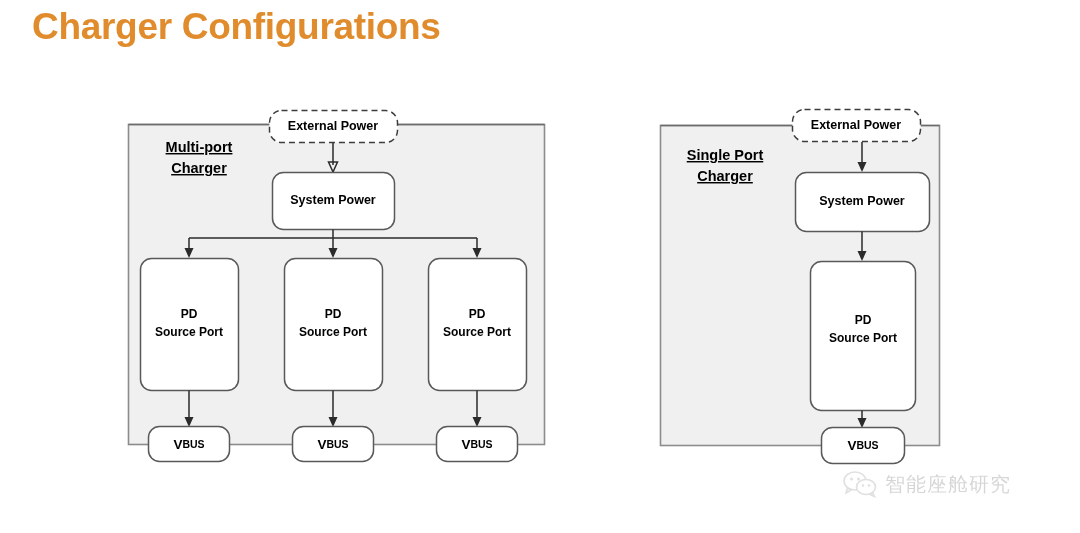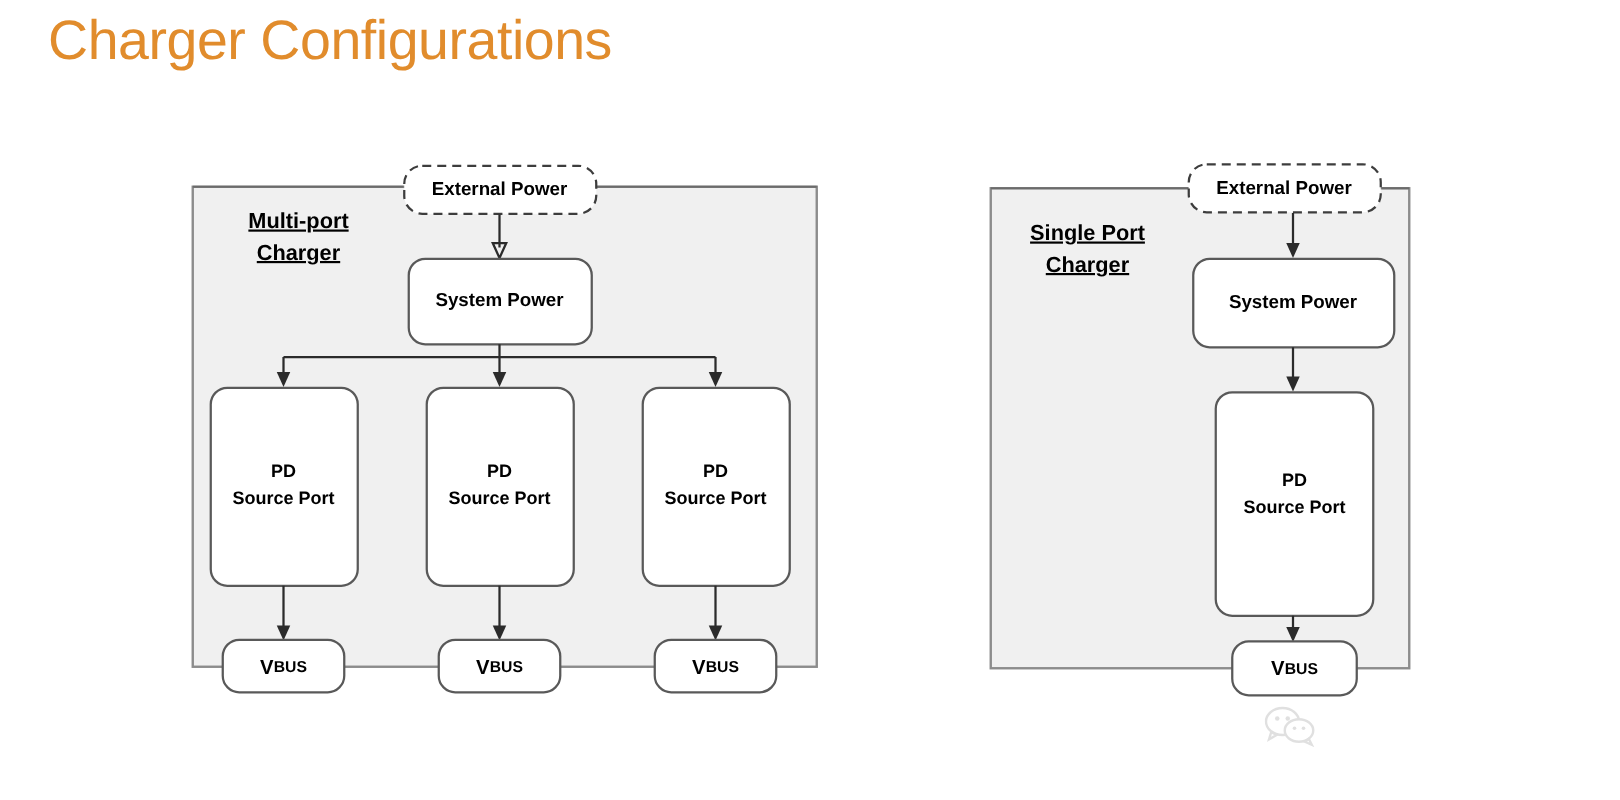--- a/index.html
+++ b/index.html
@@ -14,21 +14,21 @@
     overflow: hidden;
     font-family: "Liberation Sans", sans-serif;
   }
 
   
   #page-title {
     position: absolute;
     left: 32px;
     top: 6px;
     font-size: 37px;
-    font-weight: normal;
+    font-weight: bold;
     color: #e18c2c;
     letter-spacing: -0.3px;
     white-space: nowrap;
   }
 
   
   #diagram-canvas {
     position: absolute;
     left: 0;
     top: 0;
@@ -222,13 +222,14 @@
   <svg class="wm-icon" width="34" height="28" viewBox="0 0 34 28">
     <ellipse cx="12" cy="11" rx="11" ry="9" fill="none" stroke="#9a9a9a" stroke-width="1.6"></ellipse>
     <path d="M4.5 18 L3 23 L8 20 Z" fill="none" stroke="#9a9a9a" stroke-width="1.6"></path>
     <circle cx="8.5" cy="9" r="1.5" fill="#9a9a9a"></circle>
     <circle cx="15.5" cy="9" r="1.5" fill="#9a9a9a"></circle>
     <ellipse cx="23" cy="17" rx="9.5" ry="7.5" fill="#ffffff" stroke="#9a9a9a" stroke-width="1.6"></ellipse>
     <path d="M29.5 22.5 L31.5 26.5 L27 24.5 Z" fill="none" stroke="#9a9a9a" stroke-width="1.6"></path>
     <circle cx="20" cy="15.5" r="1.2" fill="#9a9a9a"></circle>
     <circle cx="26" cy="15.5" r="1.2" fill="#9a9a9a"></circle>
   </svg>
+  <span class="wm-text">智能座舱研究</span>
 </div>
 
 </body></html>

